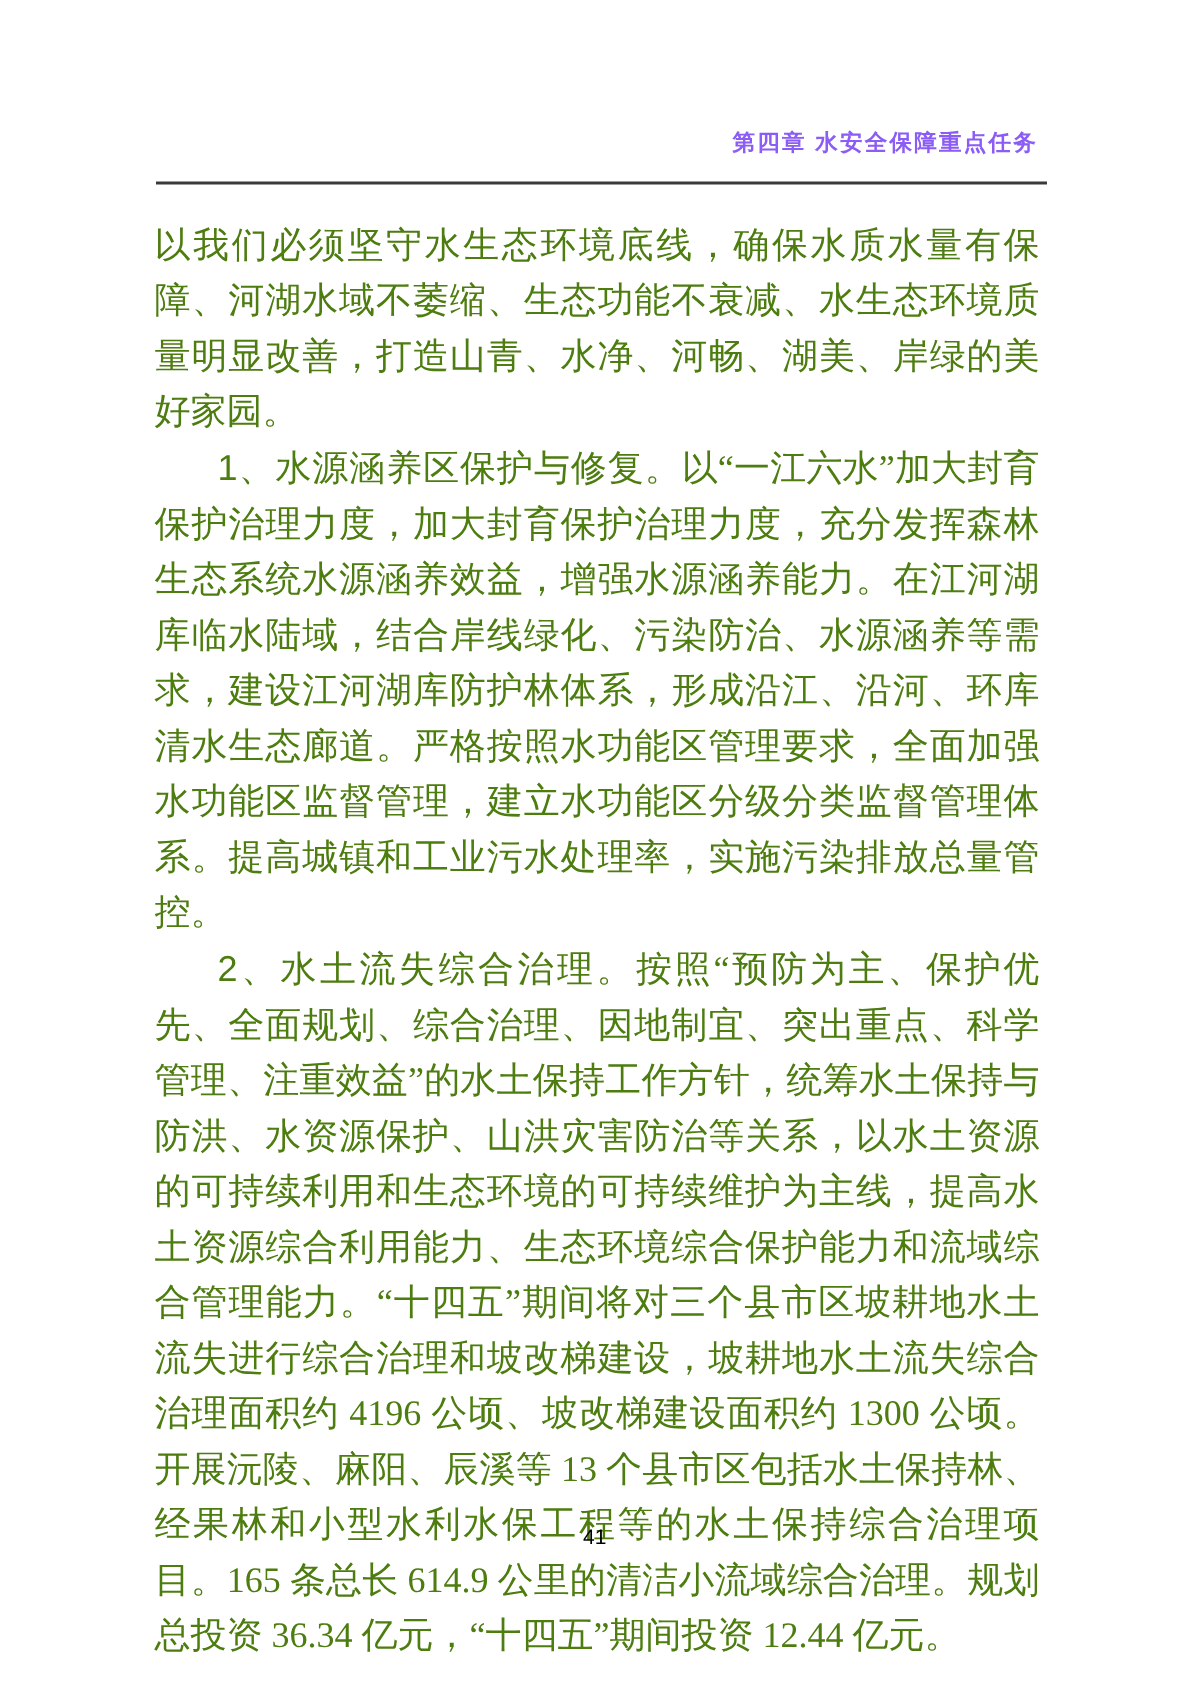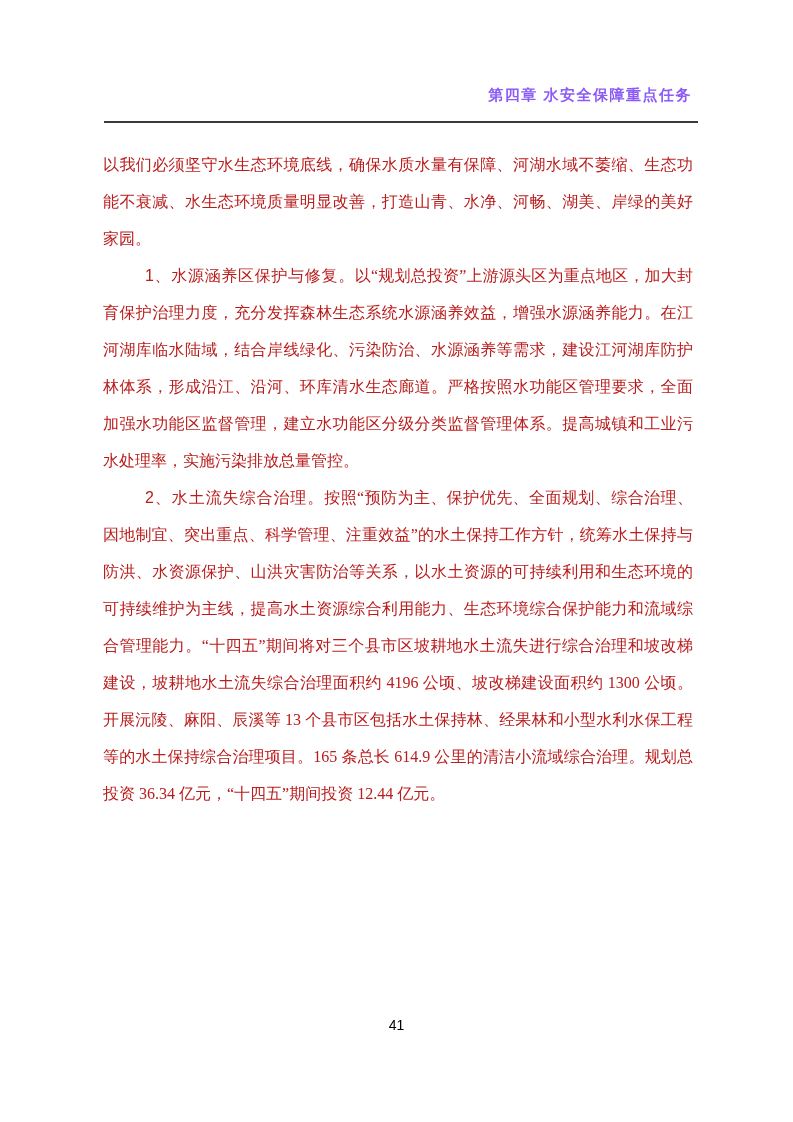--- a/index.html
+++ b/index.html
@@ -32,23 +32,23 @@
     left: 104px;
     width: 594px;
     height: 2px;
     background: #3a3a3a;
   }
   .doc-body {
     position: absolute;
     top: 146px;
     left: 103px;
     width: 590px;
-    font-size: 16px;
+    font-size: 24px;
     line-height: 37px;
-    color: #b91c1c;
+    color: #4d7c0f;
     text-align: justify;
     text-justify: inter-character;
   }
   .para {
     margin: 0;
     padding: 0;
   }
   .para.indented {
     text-indent: 42px;
   }
@@ -76,21 +76,21 @@
 <div class="page">
 
   <div class="chapter-heading">第四章 水安全保障重点任务</div>
 
   <div class="header-rule"></div>
 
   <div class="doc-body">
 
     <p class="para"><span>以我们必须坚守水生态环境底线，确保水质水量有保障、河湖水域不萎缩、生态功能不衰减、水生态环境质量明显改善，打造山青、水净、河畅、湖美、岸绿的美好家园。</span></p>
 
-    <p class="para indented"><span class="para-lead">1、水源涵养区保护与修复。</span><span>以“规划总投资”上游源头区为重点地区，加大封育保护治理力度，充分发挥森林生态系统水源涵养效益，增强水源涵养能力。在江河湖库临水陆域，结合岸线绿化、污染防治、水源涵养等需求，建设江河湖库防护林体系，形成沿江、沿河、环库清水生态廊道。严格按照水功能区管理要求，全面加强水功能区监督管理，建立水功能区分级分类监督管理体系。提高城镇和工业污水处理率，实施污染排放总量管控。</span></p>
+    <p class="para indented"><span class="para-lead">1、水源涵养区保护与修复。</span><span>以“一江六水”加大封育保护治理力度，加大封育保护治理力度，充分发挥森林生态系统水源涵养效益，增强水源涵养能力。在江河湖库临水陆域，结合岸线绿化、污染防治、水源涵养等需求，建设江河湖库防护林体系，形成沿江、沿河、环库清水生态廊道。严格按照水功能区管理要求，全面加强水功能区监督管理，建立水功能区分级分类监督管理体系。提高城镇和工业污水处理率，实施污染排放总量管控。</span></p>
 
     <p class="para indented"><span class="para-lead">2、水土流失综合治理。</span><span>按照“预防为主、保护优先、全面规划、综合治理、因地制宜、突出重点、科学管理、注重效益”的水土保持工作方针，统筹水土保持与防洪、水资源保护、山洪灾害防治等关系，以水土资源的可持续利用和生态环境的可持续维护为主线，提高水土资源综合利用能力、生态环境综合保护能力和流域综合管理能力。“十四五”期间将对三个县市区坡耕地水土流失进行综合治理和坡改梯建设，坡耕地水土流失综合治理面积约 4196 公顷、坡改梯建设面积约 1300 公顷。开展沅陵、麻阳、辰溪等 13 个县市区包括水土保持林、经果林和小型水利水保工程等的水土保持综合治理项目。165 条总长 614.9 公里的清洁小流域综合治理。规划总投资 36.34 亿元，“十四五”期间投资 12.44 亿元。</span></p>
 
   </div>
 
   <div class="page-footer">
     <span class="page-number">41</span>
   </div>
 
 </div>

